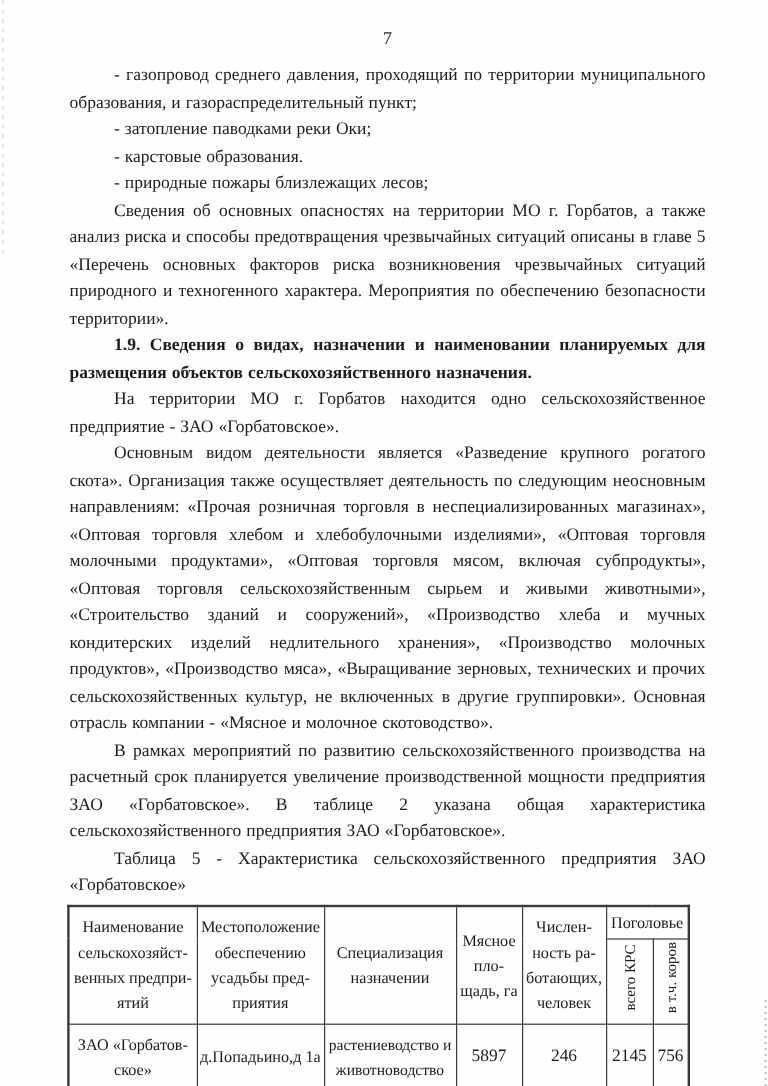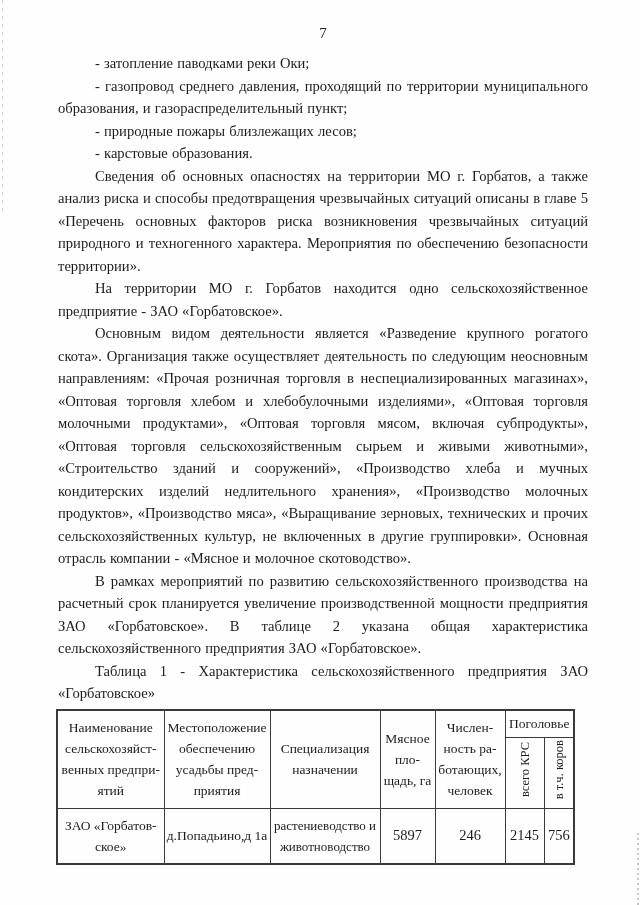--- a/index.html
+++ b/index.html
@@ -72,30 +72,31 @@
 </head>
 <body>
 
 <div class="page">
   <div class="artifact-left"></div>
   <div class="artifact-right"></div>
 
   <div class="content">
     <div class="page-number">7</div>
 
+    <p class="para">- газопровод среднего давления, проходящий по территории муниципального образования, и газораспределительный пункт;</p>
     <p class="para">- затопление паводками реки Оки;</p>
-    <p class="para">- газопровод среднего давления, проходящий по территории муниципального образования, и газораспределительный пункт;</p>
+    <p class="para">- карстовые образования.</p>
     <p class="para">- природные пожары близлежащих лесов;</p>
-    <p class="para">- карстовые образования.</p>
 
     <p class="para">Сведения об основных опасностях на территории МО г. Горбатов, а также анализ риска и способы предотвращения чрезвычайных ситуаций описаны в главе 5 «Перечень основных факторов риска возникновения чрезвычайных ситуаций природного и техногенного характера. Мероприятия по обеспечению безопасности территории».</p>
+    <p class="para bold">1.9. Сведения о видах, назначении и наименовании планируемых для размещения объектов сельскохозяйственного назначения.</p>
     <p class="para">На территории МО г. Горбатов находится одно сельскохозяйственное предприятие - ЗАО «Горбатовское».</p>
     <p class="para">Основным видом деятельности является «Разведение крупного рогатого скота». Организация также осуществляет деятельность по следующим неосновным направлениям: «Прочая розничная торговля в неспециализированных магазинах», «Оптовая торговля хлебом и хлебобулочными изделиями», «Оптовая торговля молочными продуктами», «Оптовая торговля мясом, включая субпродукты», «Оптовая торговля сельскохозяйственным сырьем и живыми животными», «Строительство зданий и сооружений», «Производство хлеба и мучных кондитерских изделий недлительного хранения», «Производство молочных продуктов», «Производство мяса», «Выращивание зерновых, технических и прочих сельскохозяйственных культур, не включенных в другие группировки». Основная отрасль компании - «Мясное и молочное скотоводство».</p>
     <p class="para">В рамках мероприятий по развитию сельскохозяйственного производства на расчетный срок планируется увеличение производственной мощности предприятия ЗАО «Горбатовское». В таблице 2 указана общая характеристика сельскохозяйственного предприятия ЗАО «Горбатовское».</p>
-    <p class="para caption">Таблица 1 - Характеристика сельскохозяйственного предприятия ЗАО «Горбатовское»</p>
+    <p class="para caption">Таблица 5 - Характеристика сельскохозяйственного предприятия ЗАО «Горбатовское»</p>
 
     <table class="ent">
       <colgroup>
         <col style="width:107px">
         <col style="width:106px">
         <col style="width:110px">
         <col style="width:55px">
         <col style="width:70px">
         <col style="width:39px">
         <col style="width:30px">

